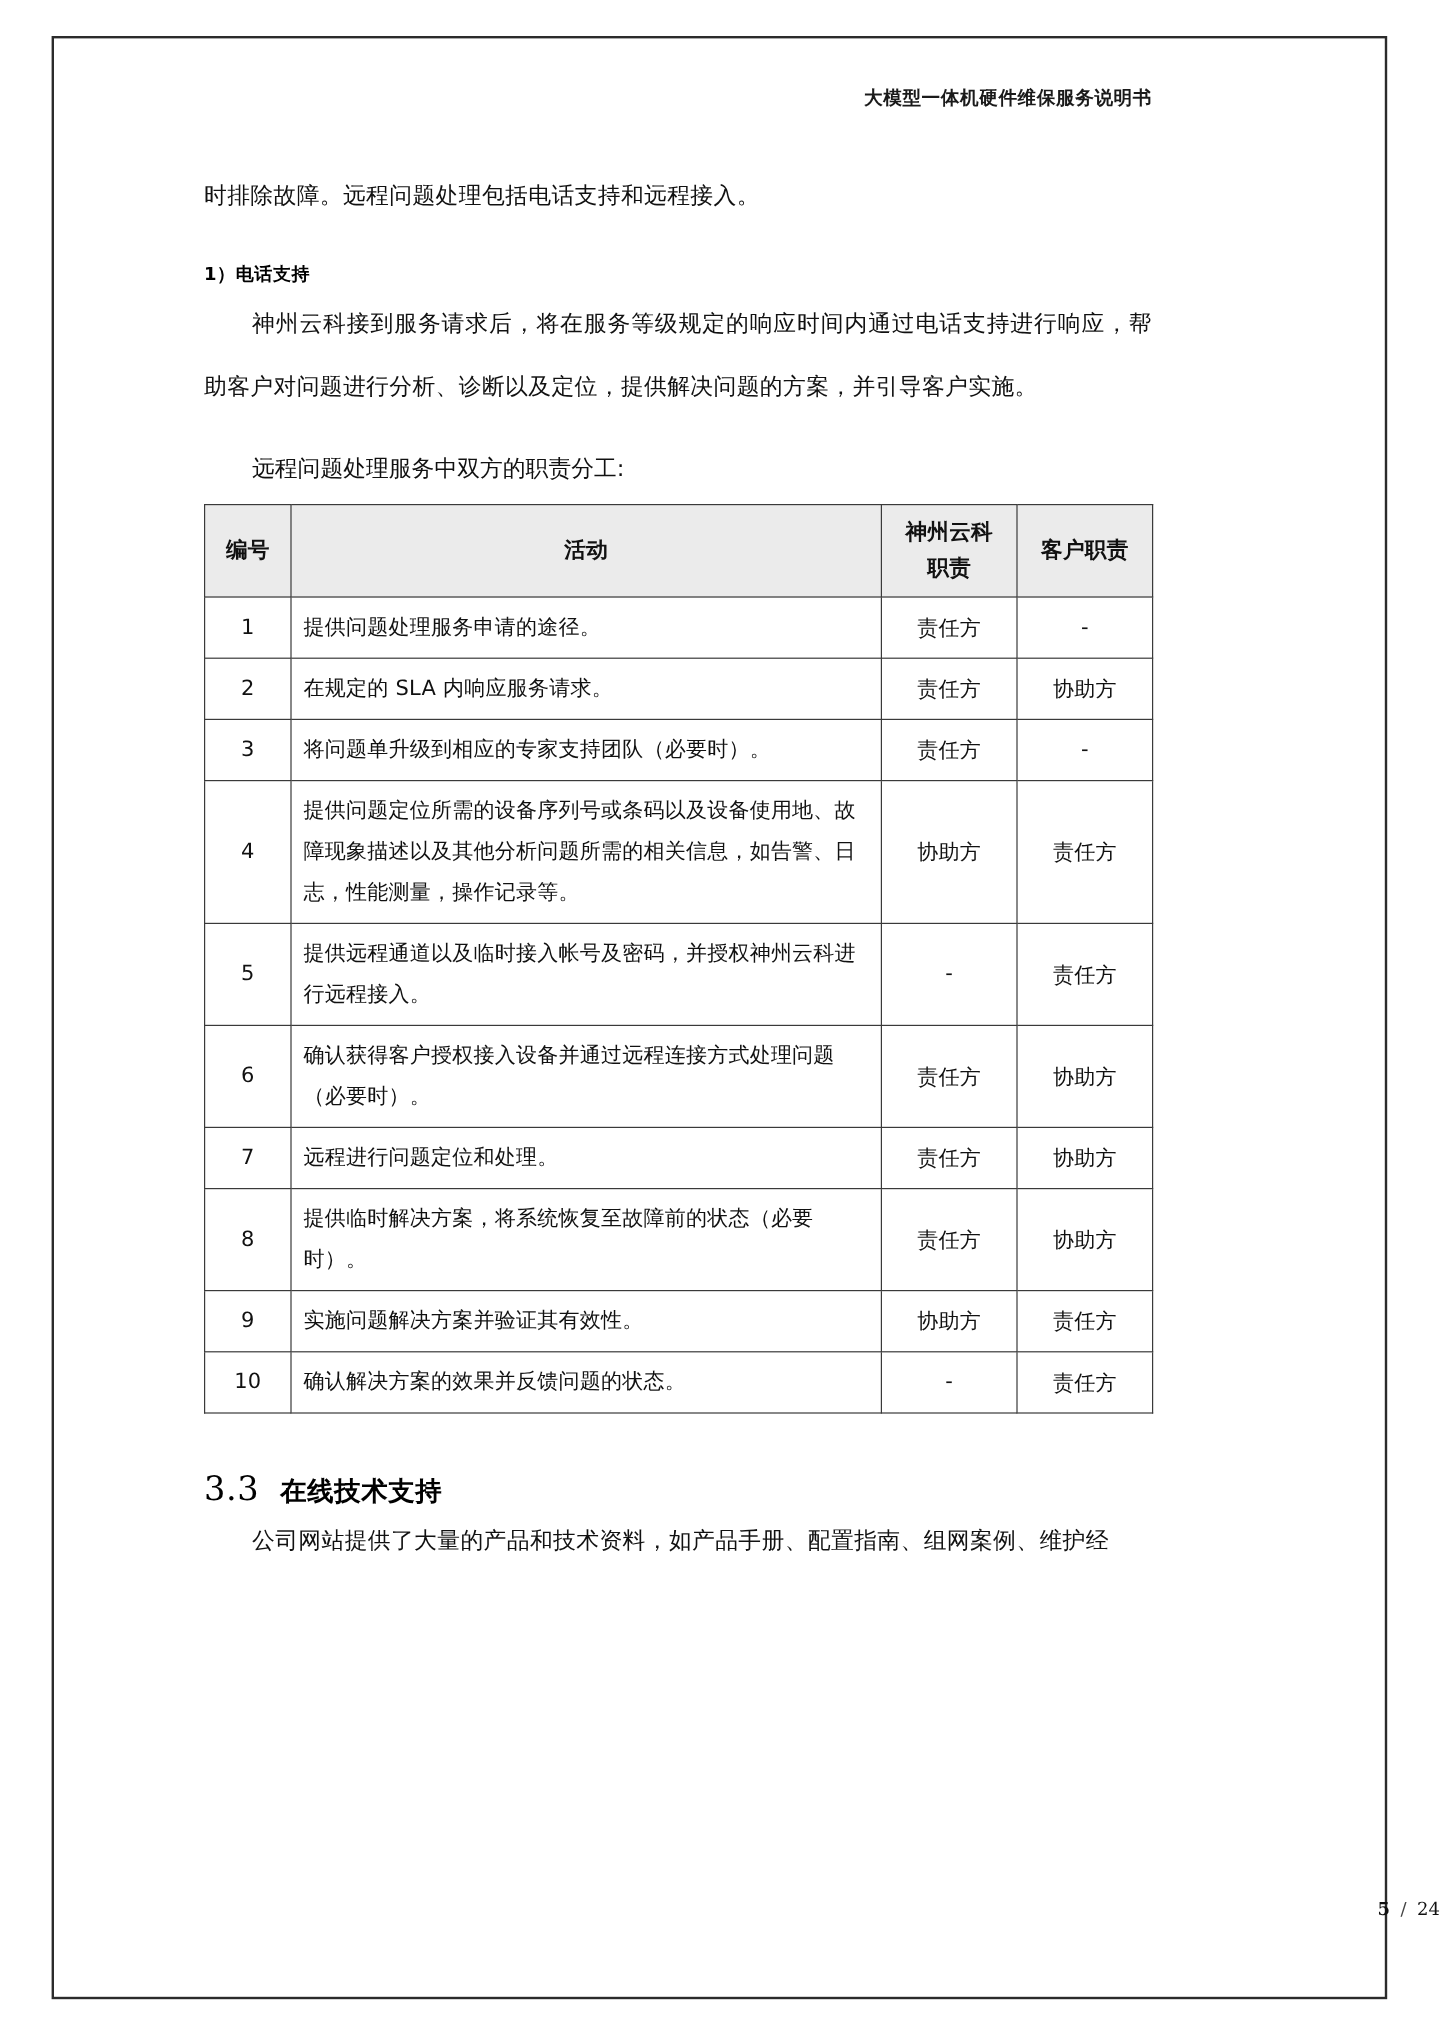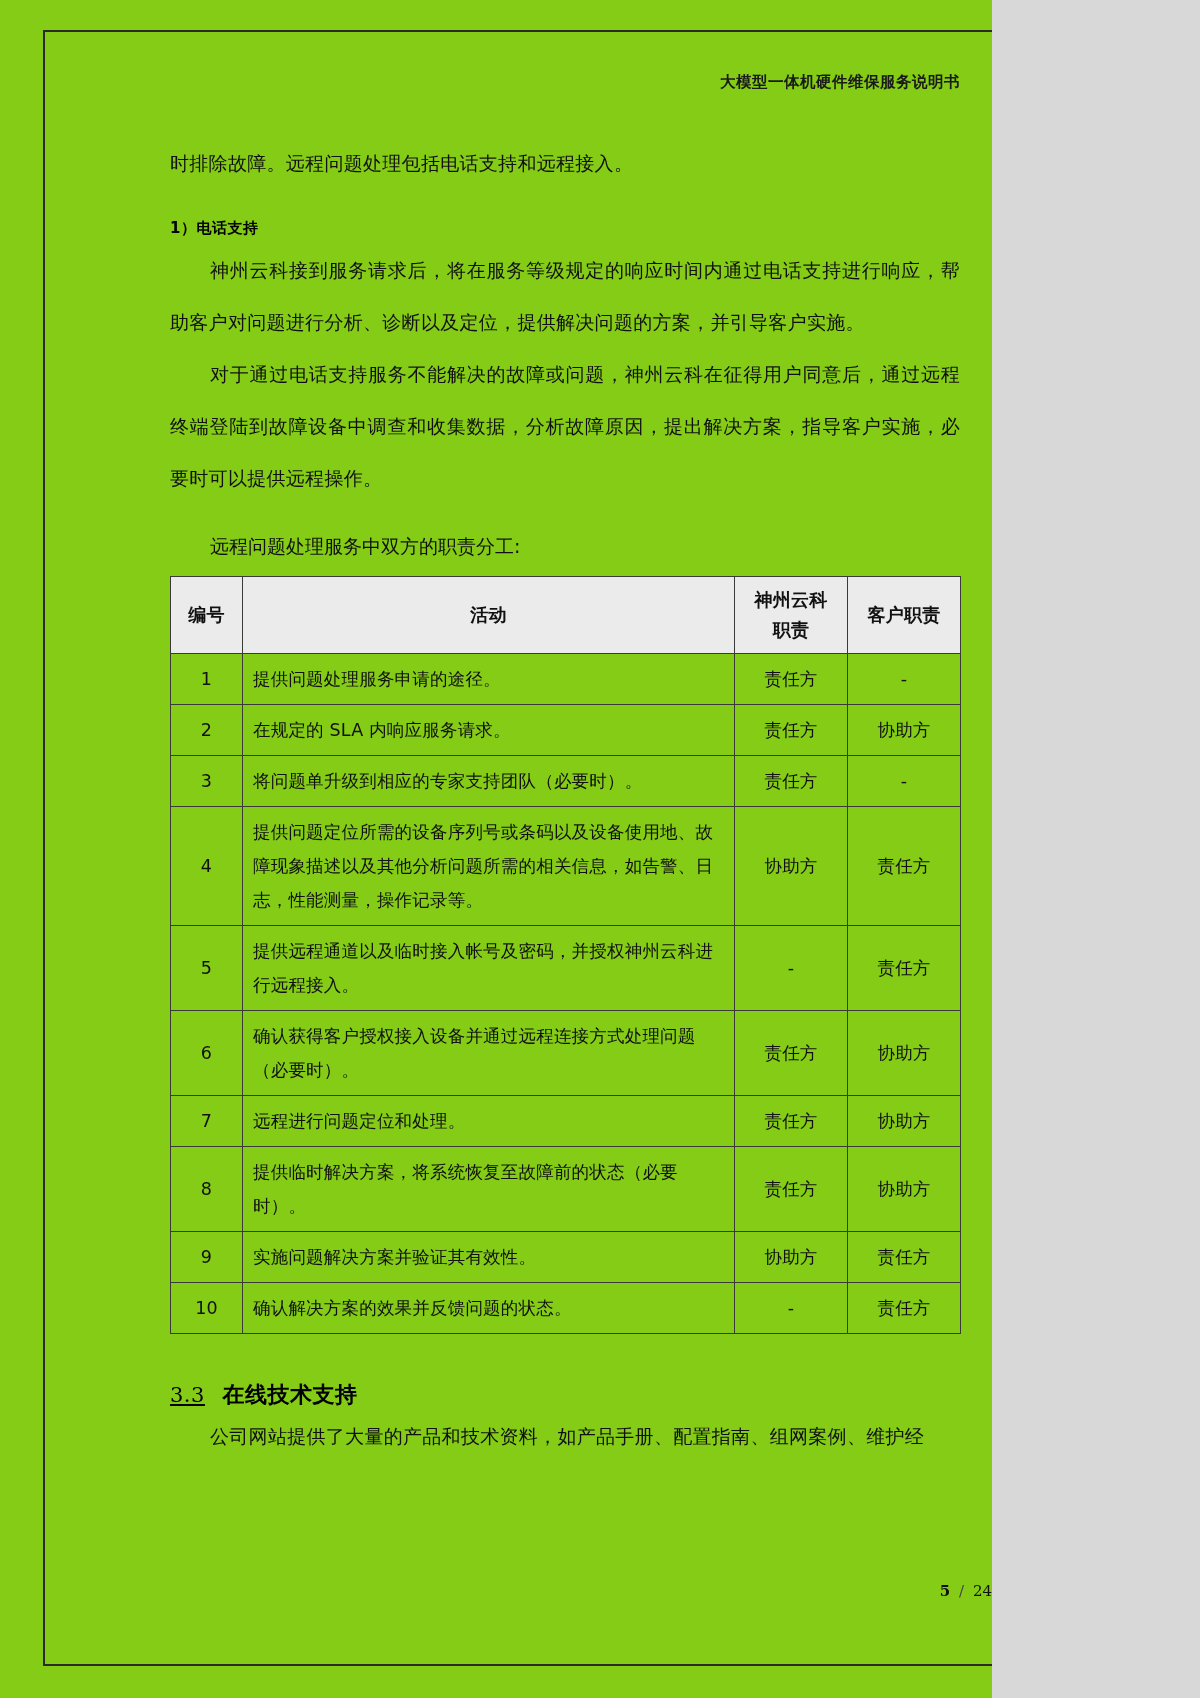--- a/index.html
+++ b/index.html
@@ -5,23 +5,23 @@
   html, body {
     margin: 0;
     padding: 0;
     background: #d8d8d8;
   }
   body {
     font-family: "DejaVu Sans", "Liberation Sans", sans-serif;
   }
   .page {
     position: relative;
-    width: 992px;
+    width: 1200px;
     height: 1698px;
-    background: #84cc16;
+    background: #ffffff;
     box-sizing: border-box;
     overflow: hidden;
   }
   .page-border {
     position: absolute;
     left: 43px;
     top: 30px;
     width: 1113px;
     height: 1636px;
     border: 2px solid #2b2b2b;
@@ -111,22 +111,21 @@
   }
   .section-title {
     margin-top: 46px;
     font-size: 22px;
     color: #000000;
     letter-spacing: 0.5px;
   }
   .section-title .num {
     font-weight: normal;
     font-family: "DejaVu Serif", "Liberation Serif", serif;
-    font-size: 21px;
-    text-decoration: underline;
+    font-size: 28px;
   }
   .section-title .txt {
     font-weight: bold;
     margin-left: 10px;
   }
   .footer {
     position: absolute;
     left: 0;
     right: 0;
     bottom: 98px;
@@ -148,21 +147,20 @@
 
     <div class="doc-header">大模型一体机硬件维保服务说明书</div>
 
     <div class="spacer-sm"></div>
 
     <div class="para cont">时排除故障。远程问题处理包括电话支持和远程接入。</div>
 
     <div class="list-head">1）电话支持</div>
     <div class="para indent">神州云科接到服务请求后，将在服务等级规定的响应时间内通过电话支持进行响应，帮助客户对问题进行分析、诊断以及定位，提供解决问题的方案，并引导客户实施。</div>
 
-    <div class="para indent">对于通过电话支持服务不能解决的故障或问题，神州云科在征得用户同意后，通过远程终端登陆到故障设备中调查和收集数据，分析故障原因，提出解决方案，指导客户实施，必要时可以提供远程操作。</div>
 
     <div class="table-lead">远程问题处理服务中双方的职责分工:</div>
 
     <table class="resp">
       <colgroup>
         <col class="c-no">
         <col class="c-act">
         <col class="c-sy">
         <col class="c-cust">
       </colgroup>

